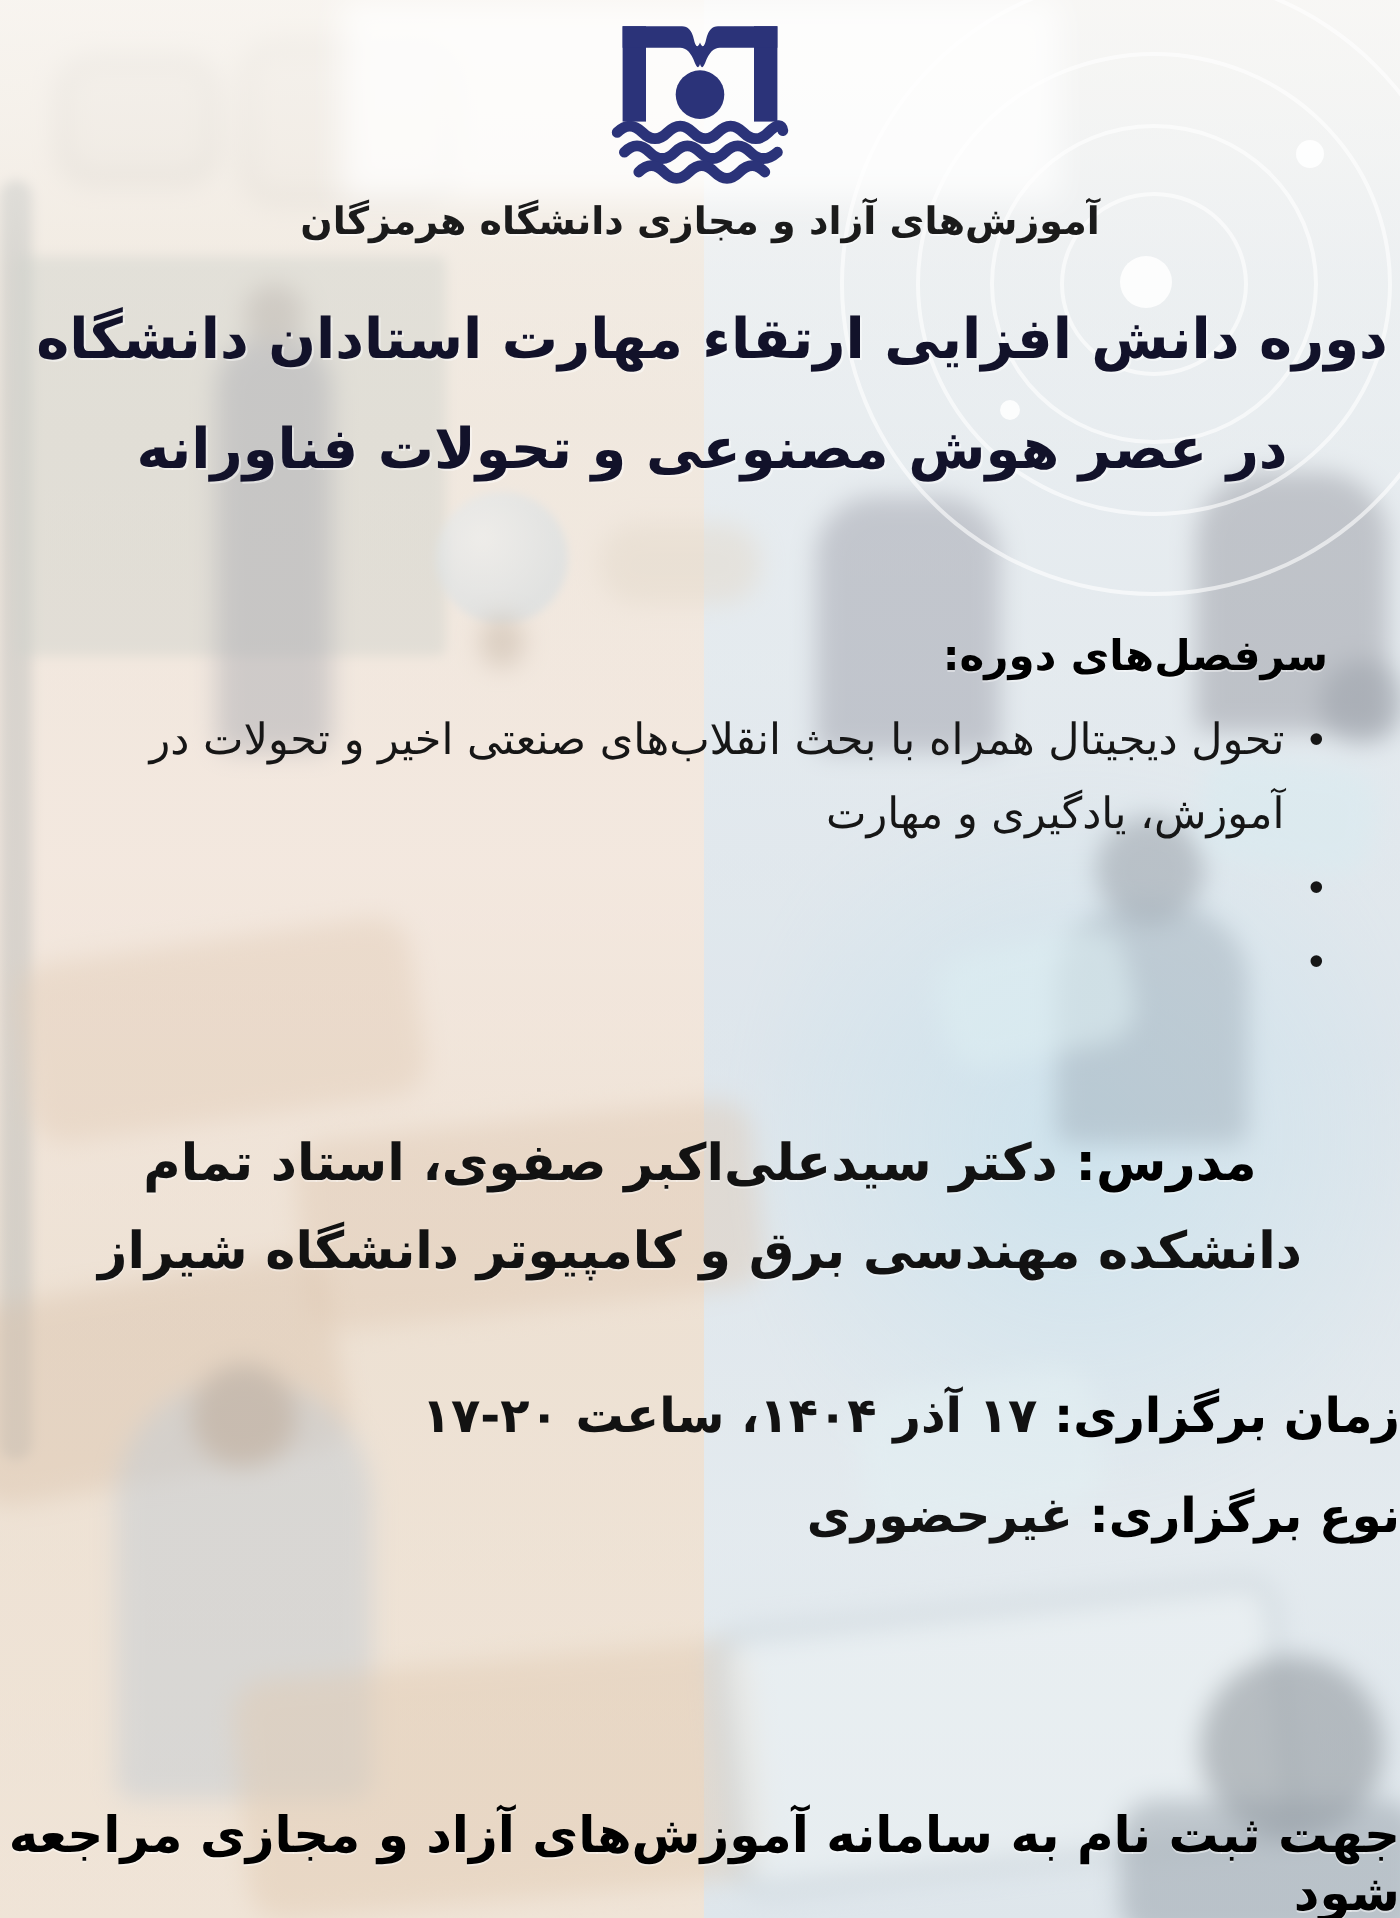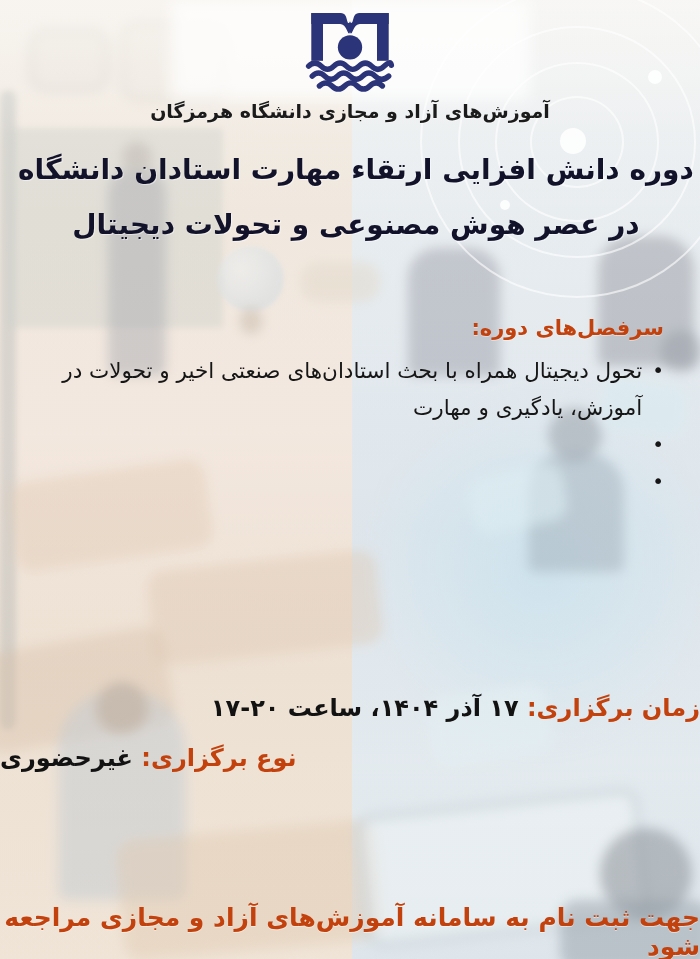--- a/index.html
+++ b/index.html
@@ -56,30 +56,30 @@
 
   
   .content{position:absolute;inset:0;}
   .content > *{position:absolute;}
   .logo{left:50%;top:5px;transform:translateX(-50%);width:92px;height:90px;}
   .org{top:100px;width:100%;text-align:center;font-size:19px;font-weight:700;color:#1b1b1b;white-space:nowrap;
        text-shadow:0 1px 0 rgba(255,255,255,.5);}
   .title{top:142px;width:100%;text-align:center;color:#12122a;font-weight:700;font-size:28px;line-height:55px;margin:0;
          text-shadow:1px 1px 0 rgba(255,255,255,.45);}
   .title span{display:block;white-space:nowrap;padding-left:12px;}
-  .red{color:#c2410c;}
+  .red{color:#000000;}
   .topics-header{top:316px;right:36px;font-size:21px;font-weight:700;text-shadow:0 1px 0 rgba(255,255,255,.4);}
   .topics{top:352px;right:36px;left:22px;margin:0;padding:0;list-style:none;
           font-size:21.5px;line-height:37px;color:#161616;}
   .topics li{display:flex;gap:10px;}
   .topics .blt{flex:0 0 auto;font-size:20px;line-height:37px;color:#161616;}
   .instructor{top:560px;right:30px;left:30px;text-align:center;font-size:25.5px;font-weight:700;color:#121212;
               line-height:44px;text-shadow:0 1px 0 rgba(255,255,255,.4);}
   .meta-time{top:694px;width:100%;font-size:24px;font-weight:700;color:#121212;white-space:nowrap;}
-  .meta-type{top:744px;width:100%;text-align:left;font-size:24px;font-weight:700;color:#121212;white-space:nowrap;}
+  .meta-type{top:744px;width:100%;text-align:right;font-size:24px;font-weight:700;color:#121212;white-space:nowrap;}
   .footer{top:903px;width:100%;text-align:right;font-size:25px;font-weight:700;
           text-shadow:0 1px 0 rgba(255,255,255,.45);}
 </style>
 </head>
 <body>
 
 <div class="stage">
 
   <div class="bg" aria-hidden="true">
     <div class="bg-left"></div>
@@ -142,38 +142,42 @@
           <path d="M8,79 Q15,72 22,79 T36,79 T50,79 T64,79 T78,79 T93,79"></path>
           <path d="M16,90 Q23,83 30,90 T44,90 T58,90 T72,90 T86,90"></path>
         </g>
       </svg>
     </div>
 
     <div class="org">آموزش‌های آزاد و مجازی دانشگاه هرمزگان</div>
 
     <h1 class="title">
       <span>دوره دانش افزایی ارتقاء مهارت استادان دانشگاه</span>
-      <span>در عصر هوش مصنوعی و تحولات دیجیتال</span>
+      <span>در عصر هوش مصنوعی و تحولات فناورانه</span>
     </h1>
 
     <div class="topics-header red">سرفصل‌های دوره:</div>
 
     <ul class="topics">
       <li>
         <span class="blt">•</span>
-        <span>تحول دیجیتال همراه با بحث استادان‌های صنعتی اخیر و تحولات در آموزش، یادگیری و مهارت</span>
+        <span>تحول دیجیتال همراه با بحث انقلاب‌های صنعتی اخیر و تحولات در آموزش، یادگیری و مهارت</span>
       </li>
       <li>
         <span class="blt">•</span>
       </li>
       <li>
         <span class="blt">•</span>
       </li>
     </ul>
 
+    <div class="instructor">
+      <span class="red">مدرس:</span>
+      <span>دکتر سیدعلی‌اکبر صفوی، استاد تمام دانشکده مهندسی برق و کامپیوتر دانشگاه شیراز</span>
+    </div>
 
     <div class="meta-time">
       <span class="red">زمان برگزاری:</span>
       <span>۱۷ آذر ۱۴۰۴، ساعت ۲۰-۱۷</span>
     </div>
 
     <div class="meta-type">
       <span class="red">نوع برگزاری:</span>
       <span>غیرحضوری</span>
     </div>

